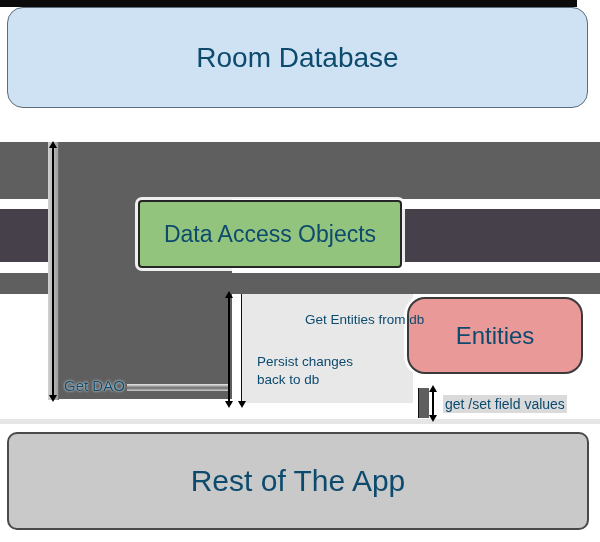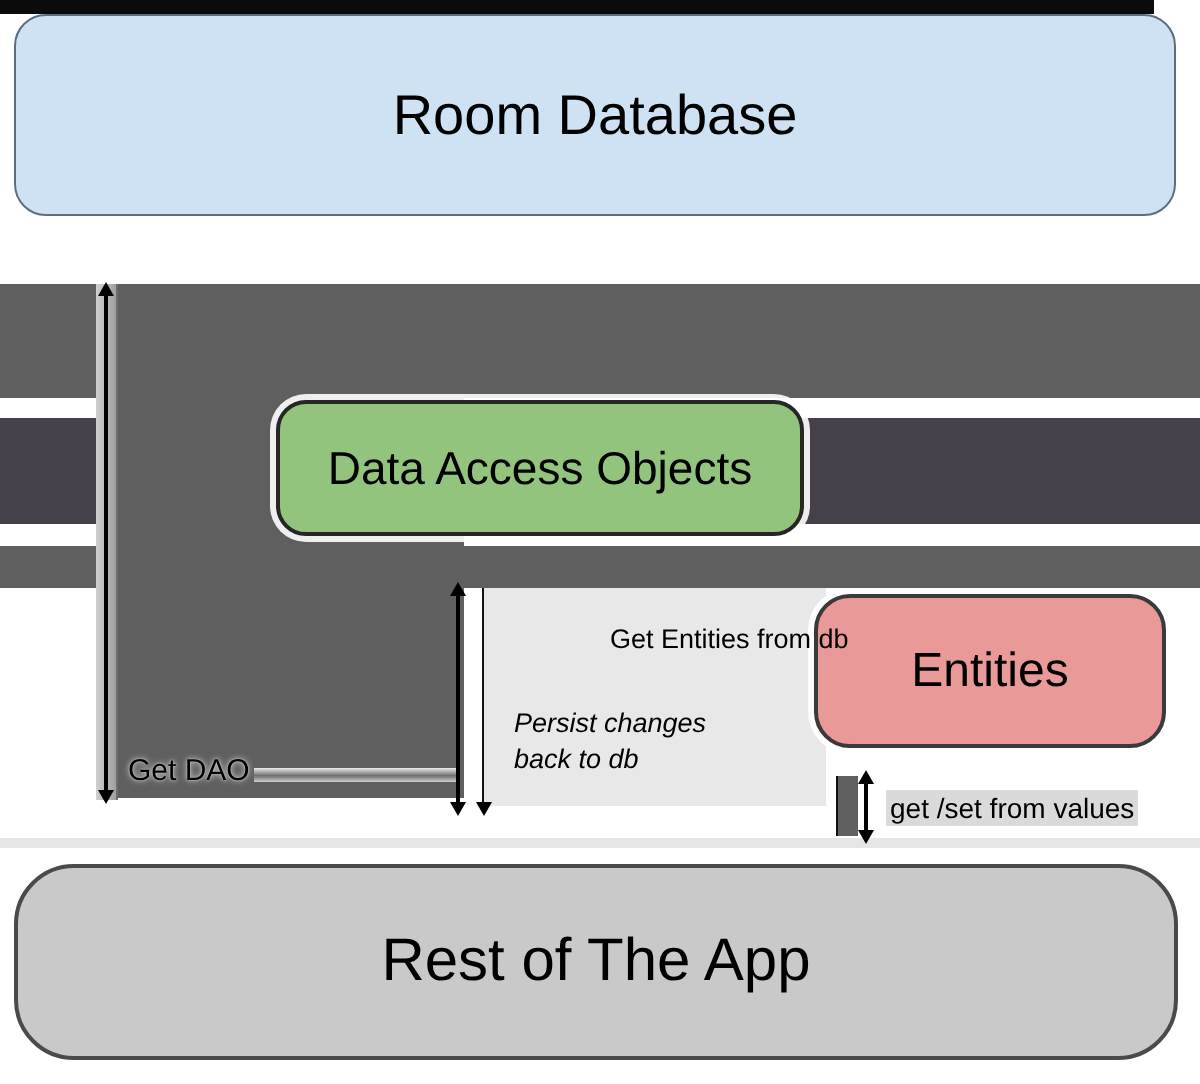--- a/index.html
+++ b/index.html
@@ -1,30 +1,30 @@
 <!DOCTYPE html>
 <html><head>
 <meta charset="utf-8">
 <style>
   html,body{margin:0;padding:0;background:#ffffff;}
   #stage{
     position:relative;width:600px;height:542px;background:#ffffff;overflow:hidden;
-    font-family:"Liberation Sans","DejaVu Sans",sans-serif;color:#000000;
+    font-family:"Liberation Sans","DejaVu Sans",sans-serif;color:#0c4a6e;
   }
   .abs{position:absolute;}
 
   
   .top-bar{left:0;top:0;width:577px;height:7px;background:#0b0b0b;}
 
   
   .node{display:flex;align-items:center;justify-content:center;text-align:center;box-sizing:border-box;}
   .node-room{left:7px;top:7px;width:581px;height:101px;background:#cfe2f3;border:1.5px solid #5c6d7d;border-radius:16px;font-size:28px;}
-  .node-dao{left:138px;top:200px;width:264px;height:68px;background:#93c47d;border:2px solid #262626;border-radius:15px;font-size:23px;box-shadow:0 0 0 3px rgba(255,255,255,.9);}
+  .node-dao{left:138px;top:200px;width:264px;height:68px;background:#93c47d;border:2px solid #262626;border-radius:4px;font-size:23px;box-shadow:0 0 0 3px rgba(255,255,255,.9);}
   .node-entities{left:407px;top:297px;width:176px;height:77px;background:#ea9999;border:2px solid #3a3a3a;border-radius:18px;font-size:24px;box-shadow:0 0 0 3px rgba(255,255,255,.9);}
-  .node-rest{left:7px;top:432px;width:582px;height:98px;background:#c9c9c9;border:2px solid #4a4a4a;border-radius:30px;font-size:30px;}
+  .node-rest{left:7px;top:432px;width:582px;height:98px;background:#c9c9c9;border:2px solid #4a4a4a;border-radius:10px;font-size:30px;}
 
   
   .band-a{left:0;top:142px;width:600px;height:57px;background:#5f5f5f;}
   .band-b{left:0;top:209px;width:600px;height:53px;background:#45404a;}
   .band-c{left:0;top:273px;width:600px;height:21px;background:#5f5f5f;}
   .big-block{left:58px;top:142px;width:174px;height:257px;background:#5f5f5f;}
 
   
   .light-bar{left:48px;top:142px;width:10px;height:258px;background:linear-gradient(90deg,#d0d0d0,#9f9f9f);border-right:1px solid #6e6e6e;}
 
@@ -33,21 +33,21 @@
   .ah{width:0;height:0;}
   .ah-up{border-left:4px solid transparent;border-right:4px solid transparent;border-bottom:7px solid #000;}
   .ah-down{border-left:4px solid transparent;border-right:4px solid transparent;border-top:7px solid #000;}
 
   
   .panel{left:241px;top:294px;width:171px;height:109px;background:#e8e8e8;border-left:1.5px solid #111;}
 
   
   .lbl{font-size:13.5px;line-height:18px;white-space:pre-line;}
   .lbl-get-entities{left:257px;top:311px;margin-left:48px;}
-  .lbl-persist{left:257px;top:353px;font-style:italic;}
+  .lbl-persist{left:257px;top:353px;}
   .lbl-get-dao{left:64px;top:377px;font-size:15px;text-shadow:0 0 3px rgba(255,255,255,.85),0 0 1px rgba(255,255,255,.7);}
   .lbl-get-set{left:443px;top:395px;font-size:14px;background:#dadada;padding:0 2px;}
 
   
   .pipe{left:127px;top:384px;width:101px;height:7px;background:linear-gradient(180deg,#ececec,#6f6f6f 55%,#cfcfcf);}
 
   
   .small-bar{left:418px;top:388px;width:10px;height:30px;background:#5f5f5f;border-left:1.5px solid #111;}
 
   
@@ -95,15 +95,15 @@
 back to db</div>
   <div class="abs lbl lbl-get-dao">Get DAO</div>
   <div class="abs pipe"></div>
 
   <div class="abs stripe"></div>
 
   <div class="abs small-bar"></div>
   <div class="abs vline" style="left:432px;top:389px;height:28px;"></div>
   <div class="abs ah ah-up" style="left:429px;top:385px;"></div>
   <div class="abs ah ah-down" style="left:429px;top:415px;"></div>
-  <div class="abs lbl lbl-get-set">get /set from values</div>
+  <div class="abs lbl lbl-get-set">get /set field values</div>
 
 </div>
 
 </body></html>

